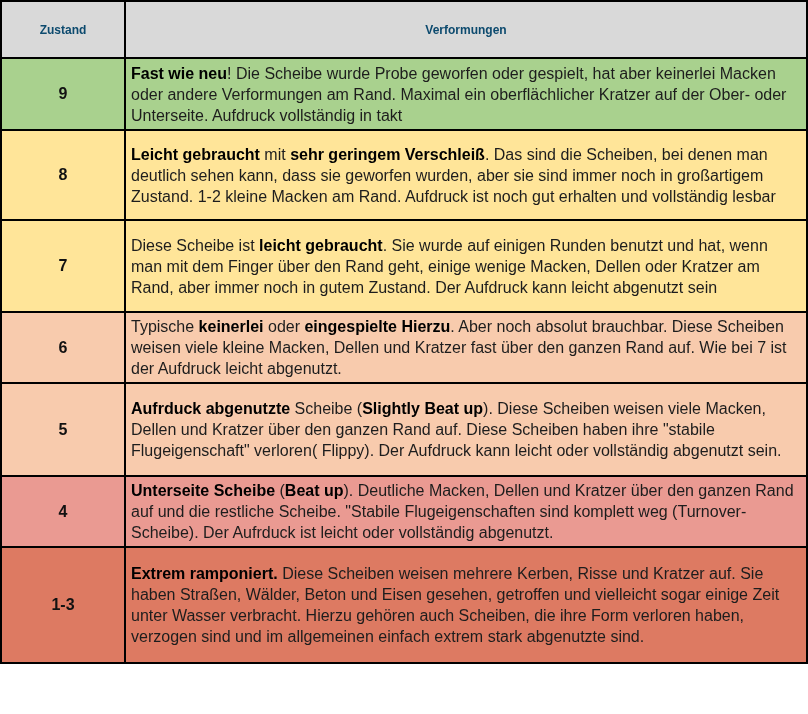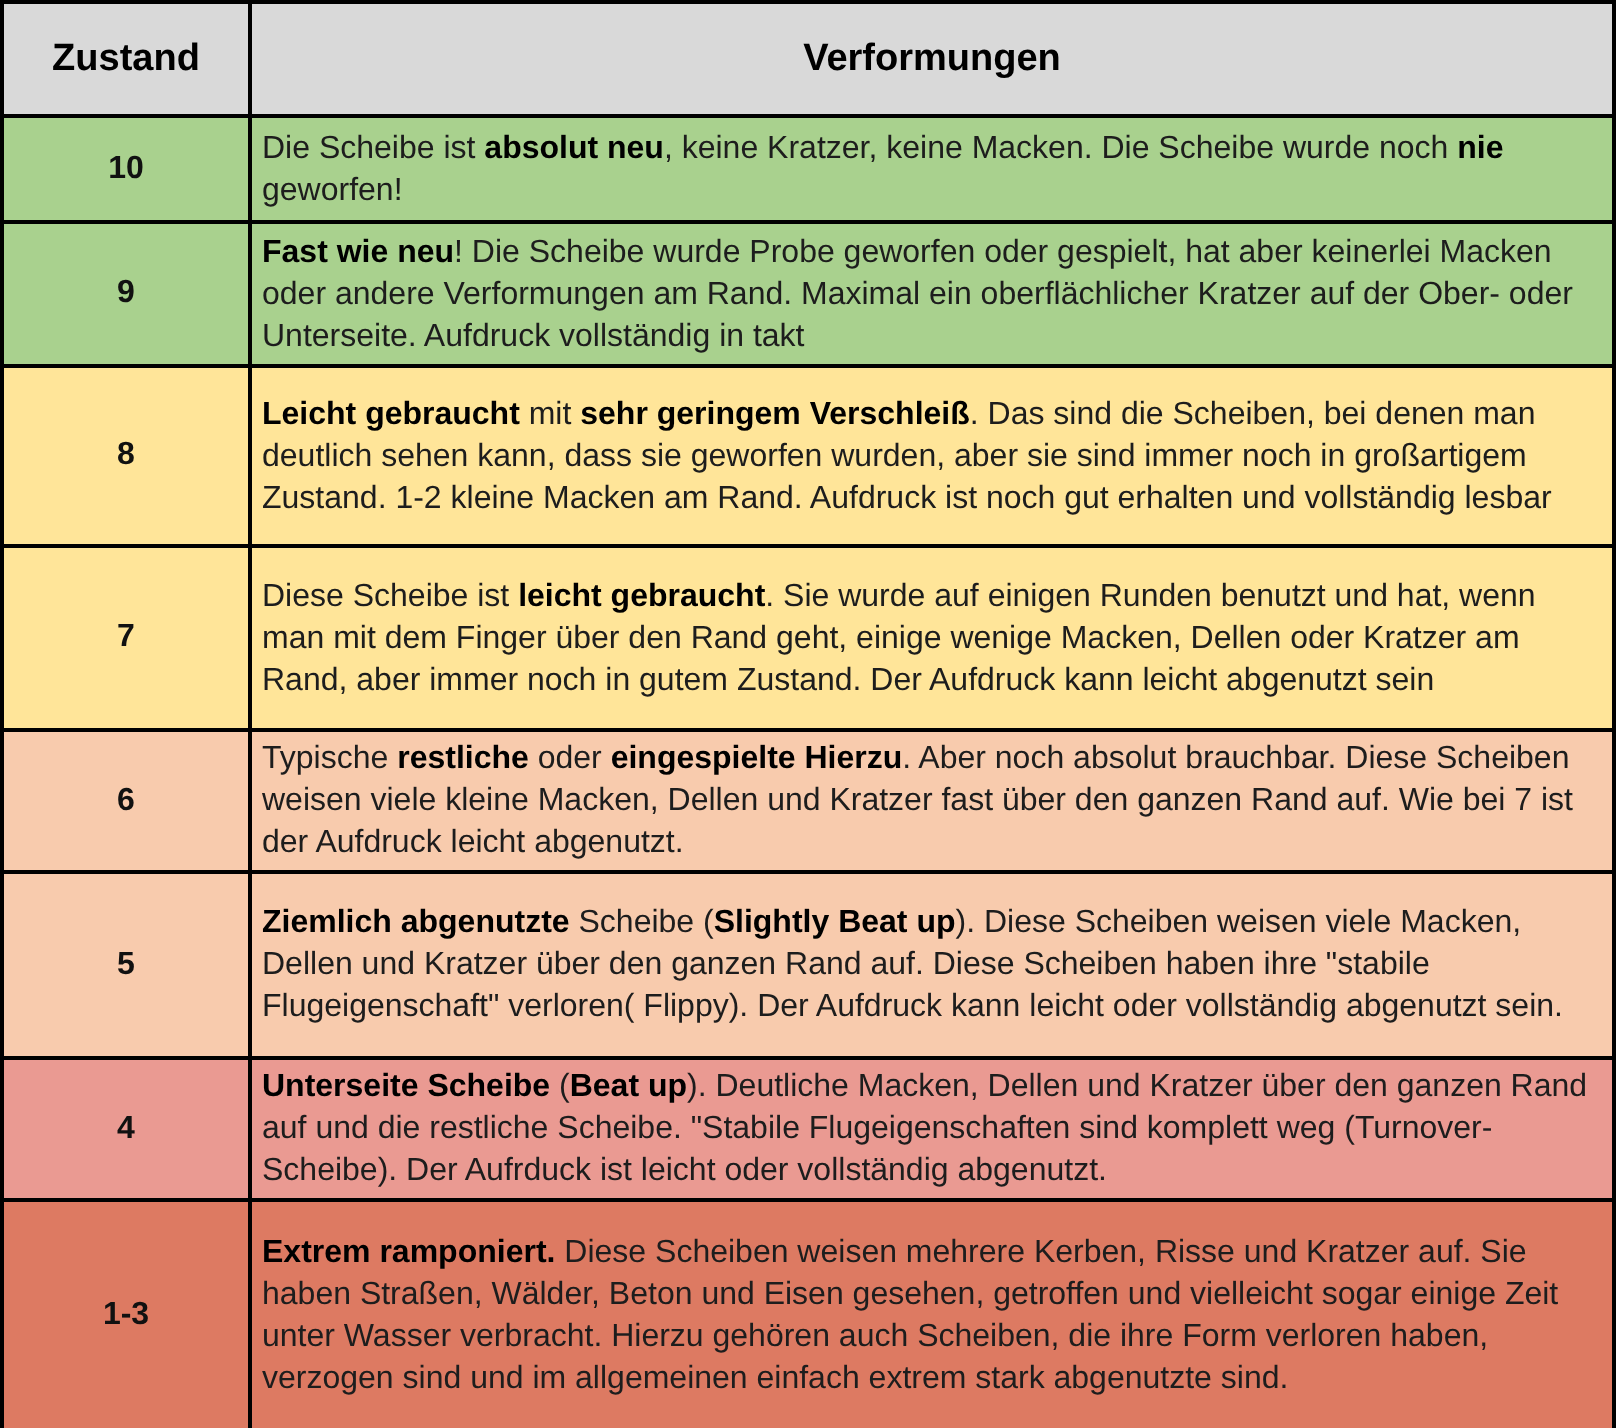--- a/index.html
+++ b/index.html
@@ -32,24 +32,24 @@
   tr.row-6            { height: 70px; }
   tr.row-7            { height: 116px; }
   th.col-condition,
   td.cond {
     width: 120px;
     text-align: center;
     vertical-align: middle;
   }
   th {
     font-weight: bold;
-    font-size: 19px;
+    font-size: 12px;
     text-align: center;
     vertical-align: middle;
-    color: #000000;
+    color: #0c4a6e;
   }
   td.cond {
     font-weight: bold;
     font-size: 16px;
     color: #111111;
   }
   td.desc {
     font-size: 16px;
     line-height: 21px;
     text-align: left;
@@ -64,43 +64,39 @@
 <body>
 
 <table class="condition-table">
   <thead>
     <tr class="header-row" style="background-color: rgb(217, 217, 217);">
       <th class="col-condition">Zustand</th>
       <th class="col-description">Verformungen</th>
     </tr>
   </thead>
   <tbody>
-    <tr class="row-0" style="background-color: rgb(169, 209, 142);">
-      <td class="cond">10</td>
-      <td class="desc">Die Scheibe ist <b>absolut neu</b>, keine Kratzer, keine Macken. Die Scheibe wurde noch <b>nie</b> geworfen!</td>
-    </tr>
     <tr class="row-1" style="background-color: rgb(169, 209, 142);">
       <td class="cond">9</td>
       <td class="desc"><b>Fast wie neu</b>! Die Scheibe wurde Probe geworfen oder gespielt, hat aber keinerlei Macken oder andere Verformungen am Rand. Maximal ein oberflächlicher Kratzer auf der Ober- oder Unterseite. Aufdruck vollständig in takt</td>
     </tr>
     <tr class="row-2" style="background-color: rgb(255, 229, 153);">
       <td class="cond">8</td>
       <td class="desc"><b>Leicht gebraucht</b> mit <b>sehr geringem Verschleiß</b>. Das sind die Scheiben, bei denen man deutlich sehen kann, dass sie geworfen wurden, aber sie sind immer noch in großartigem Zustand. 1-2 kleine Macken am Rand. Aufdruck ist noch gut erhalten und vollständig lesbar</td>
     </tr>
     <tr class="row-3" style="background-color: rgb(255, 229, 153);">
       <td class="cond">7</td>
       <td class="desc">Diese Scheibe ist <b>leicht gebraucht</b>. Sie wurde auf einigen Runden benutzt und hat, wenn man mit dem Finger über den Rand geht, einige wenige Macken, Dellen oder Kratzer am Rand, aber immer noch in gutem Zustand. Der Aufdruck kann leicht abgenutzt sein</td>
     </tr>
     <tr class="row-4" style="background-color: rgb(248, 203, 173);">
       <td class="cond">6</td>
-      <td class="desc">Typische <b>restliche</b> oder <b>eingespielte Hierzu</b>. Aber noch absolut brauchbar. Diese Scheiben weisen viele kleine Macken, Dellen und Kratzer fast über den ganzen Rand auf. Wie bei 7 ist der Aufdruck leicht abgenutzt.</td>
+      <td class="desc">Typische <b>keinerlei</b> oder <b>eingespielte Hierzu</b>. Aber noch absolut brauchbar. Diese Scheiben weisen viele kleine Macken, Dellen und Kratzer fast über den ganzen Rand auf. Wie bei 7 ist der Aufdruck leicht abgenutzt.</td>
     </tr>
     <tr class="row-5" style="background-color: rgb(248, 203, 173);">
       <td class="cond">5</td>
-      <td class="desc"><b>Ziemlich abgenutzte</b> Scheibe (<b>Slightly Beat up</b>). Diese Scheiben weisen viele Macken, Dellen und Kratzer über den ganzen Rand auf. Diese Scheiben haben ihre "stabile Flugeigenschaft" verloren( Flippy). Der Aufdruck kann leicht oder vollständig abgenutzt sein.</td>
+      <td class="desc"><b>Aufrduck abgenutzte</b> Scheibe (<b>Slightly Beat up</b>). Diese Scheiben weisen viele Macken, Dellen und Kratzer über den ganzen Rand auf. Diese Scheiben haben ihre "stabile Flugeigenschaft" verloren( Flippy). Der Aufdruck kann leicht oder vollständig abgenutzt sein.</td>
     </tr>
     <tr class="row-6" style="background-color: rgb(234, 154, 146);">
       <td class="cond">4</td>
       <td class="desc"><b>Unterseite Scheibe</b> (<b>Beat up</b>). Deutliche  Macken, Dellen und Kratzer über den ganzen Rand auf und die restliche Scheibe. "Stabile Flugeigenschaften sind komplett weg (Turnover-Scheibe). Der Aufrduck ist leicht oder vollständig abgenutzt.</td>
     </tr>
     <tr class="row-7" style="background-color: rgb(221, 122, 98);">
       <td class="cond">1-3</td>
       <td class="desc"><b>Extrem ramponiert.</b> Diese Scheiben weisen mehrere Kerben, Risse und Kratzer auf. Sie haben Straßen, Wälder, Beton und Eisen gesehen, getroffen und vielleicht sogar einige Zeit unter Wasser verbracht. Hierzu gehören auch Scheiben, die ihre Form verloren haben, verzogen sind und im allgemeinen einfach extrem stark abgenutzte sind.</td>
     </tr>
   </tbody>

